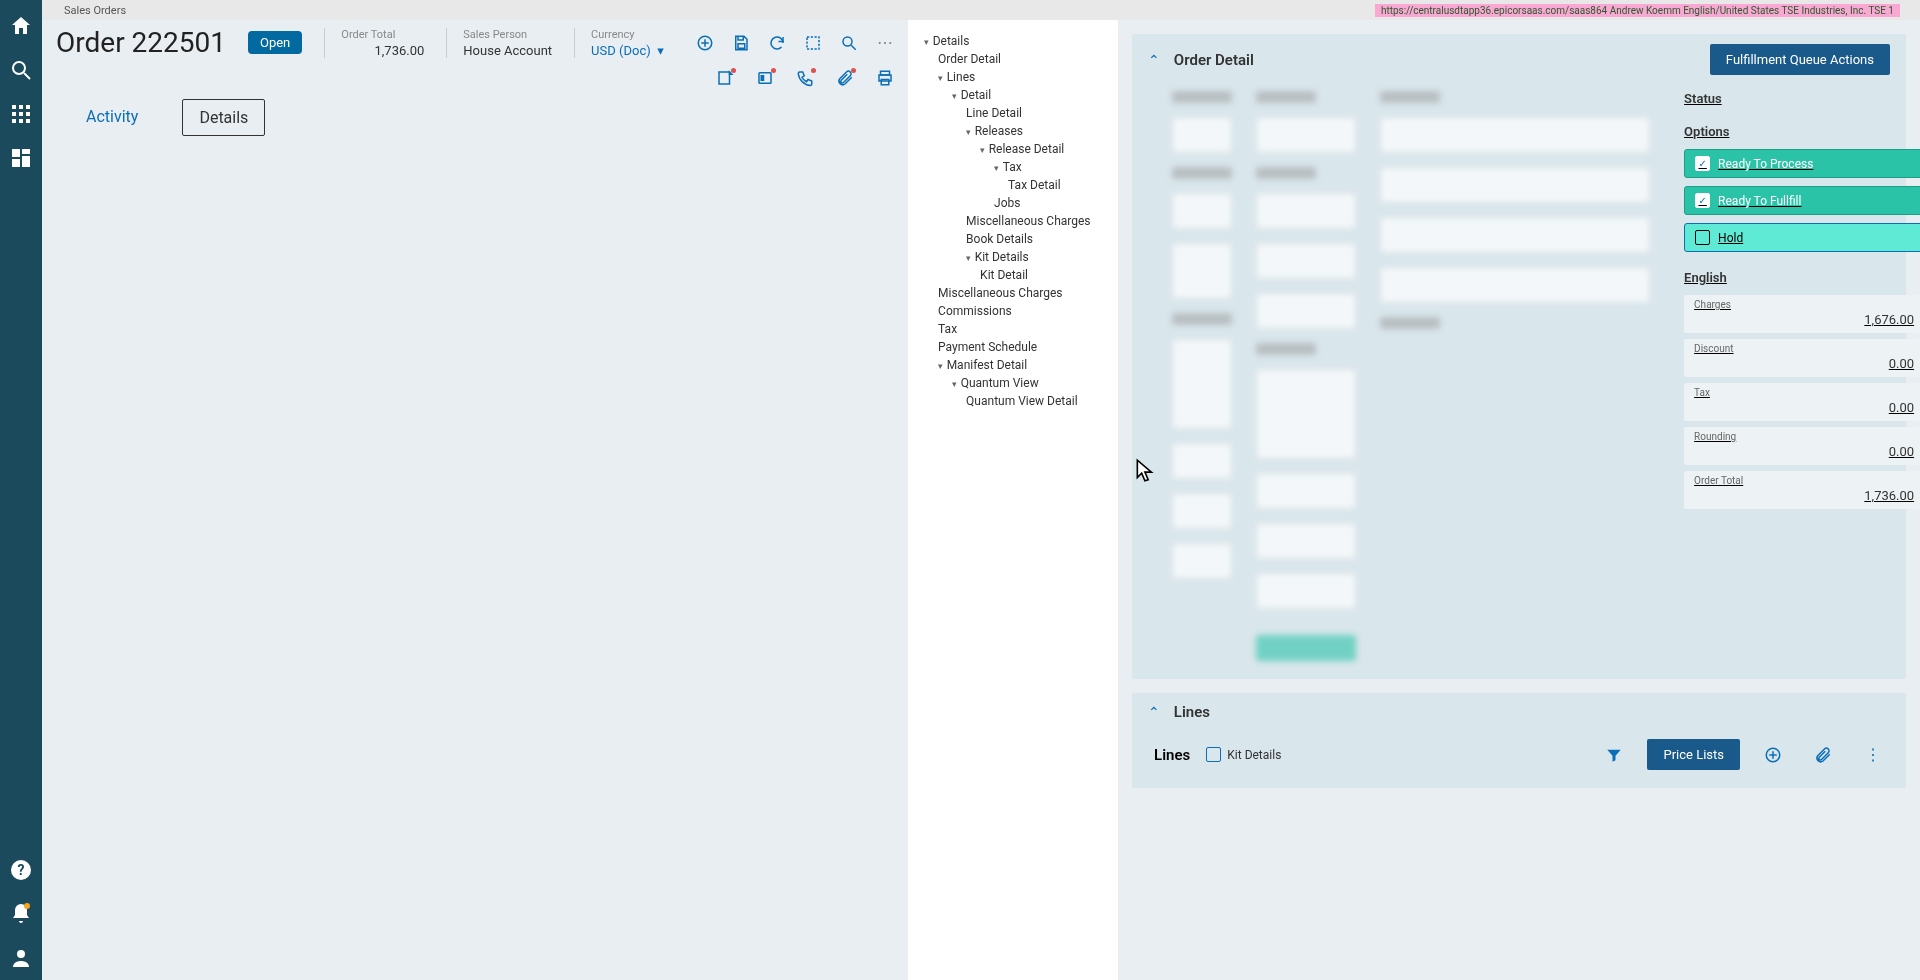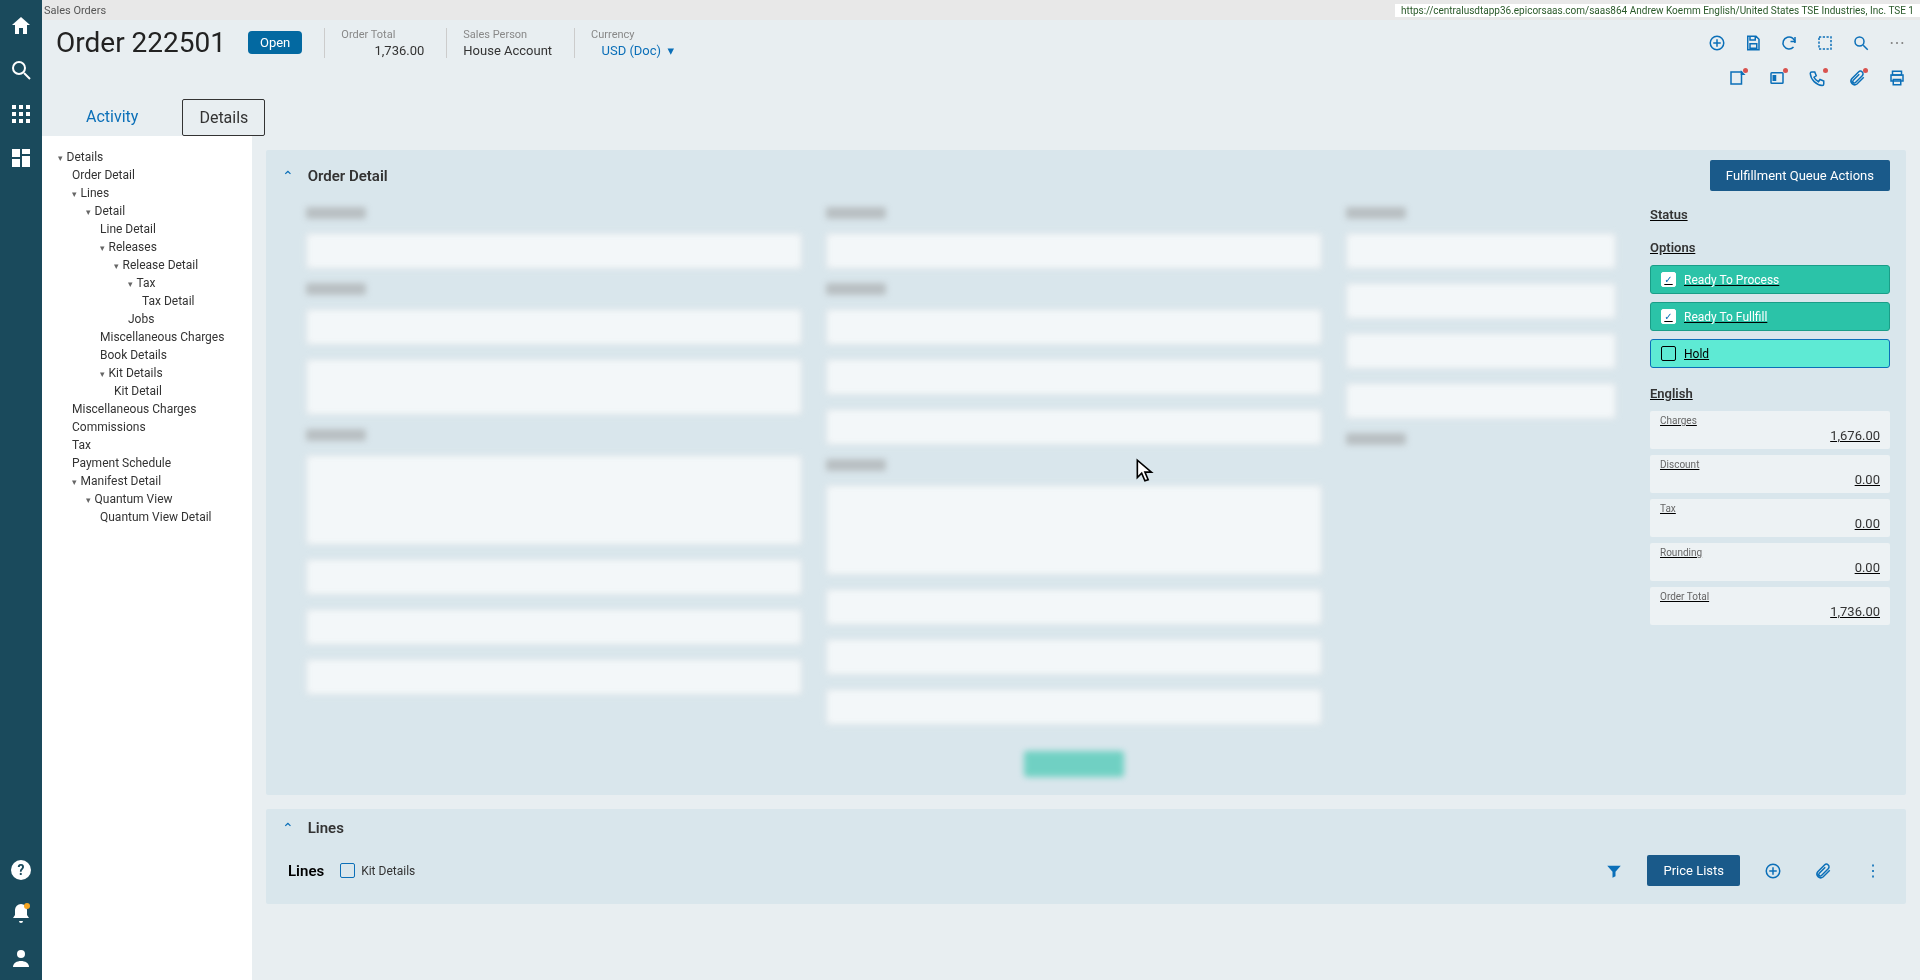--- a/index.html
+++ b/index.html
@@ -1,40 +1,40 @@
 <!DOCTYPE html>
 <html><head>
 <meta charset="utf-8">
 <style>
 * { box-sizing: border-box; margin: 0; padding: 0; font-family: -apple-system, BlinkMacSystemFont, "Segoe UI", Roboto, sans-serif; }
 body { background: #f0f0f0; width: 1920px; height: 980px; overflow: hidden; }
 
 
-.topbar { height: 20px; background: #e8e8e8; display: flex; align-items: center; padding: 0 0; font-size: 11px; color: #555; }
+.topbar { height: 20px; background: #e8e8e8; display: flex; align-items: center; padding: 0 20px; font-size: 11px; color: #555; }
 .topbar .crumb { flex: 0 0 auto; padding-left: 44px; }
 .topbar .spacer { flex: 1; }
-.topbar .envinfo { background: #ffffff; color: #2a5a2a; padding: 1px 6px; font-size: 10px; }
+.topbar .envinfo { background: #f9a8d4; color: #2a5a2a; padding: 1px 6px; font-size: 10px; }
 
 
 .left-rail { position: absolute; left: 0; top: 0; width: 42px; height: 100%; background: #1a4a5c; display: flex; flex-direction: column; align-items: center; padding-top: 4px; }
 .left-rail .rail-icon { width: 24px; height: 24px; margin: 10px 0; color: #fff; cursor: pointer; display:flex;align-items:center;justify-content:center;}
 .left-rail .rail-spacer { flex: 1; }
 .left-rail .noti-dot::after { content:""; position:absolute; width:6px;height:6px;background:#f5a623;border-radius:50%; transform:translate(6px,-8px);}
 
 
-.main { position: absolute; left: 42px; top: 20px; right: 0; bottom: 0; background: #e8eef1; display: flex; flex-direction: column; }
+.main { position: absolute; left: 42px; top: 20px; right: 0; bottom: 0; background: #e8eef1; display: flex; flex-direction: row; }
 
 
 .header { padding: 6px 14px 0 14px; }
 .header-row1 { display: flex; align-items: center; gap: 22px; }
 .order-title { font-size: 28px; font-weight: 400; color: #222; }
 .status-chip { background: #0369a1; color: #fff; border-radius: 4px; padding: 4px 12px; font-size: 13px; }
 .hdr-field { display: flex; flex-direction: column; font-size: 11px; border-left:1px solid #ccc; padding-left:16px; min-width:100px;}
 .hdr-field .lbl { color: #888; }
-.hdr-field .val { color: #333; font-size: 13px; margin-top:2px;text-align:right;}
+.hdr-field .val { color: #333; font-size: 13px; margin-top:2px;}
 .hdr-field .val.right{ text-align:right;}
 .hdr-field .val.link { color: #0b6fb8; }
 .hdr-icons { margin-left: auto; display: flex; gap: 18px; color: #0b6fb8; align-items:center;}
 .hdr-icons .ic { width:18px;height:18px; cursor:pointer; display:flex;align-items:center;justify-content:center;}
 .hdr-icons2 { display:flex; gap:22px; justify-content:flex-end; margin-top:10px; color:#0b6fb8;}
 .hdr-icons2 .ic { width:18px;height:18px; cursor:pointer; display:flex;align-items:center;justify-content:center; position:relative;}
 .hdr-icons2 .ic .dot{position:absolute;width:5px;height:5px;background:#d9534f;border-radius:50%;top:-1px;right:-2px;}
 
 
 .tabs { display: flex; gap: 28px; padding: 12px 14px 0 14px; }

